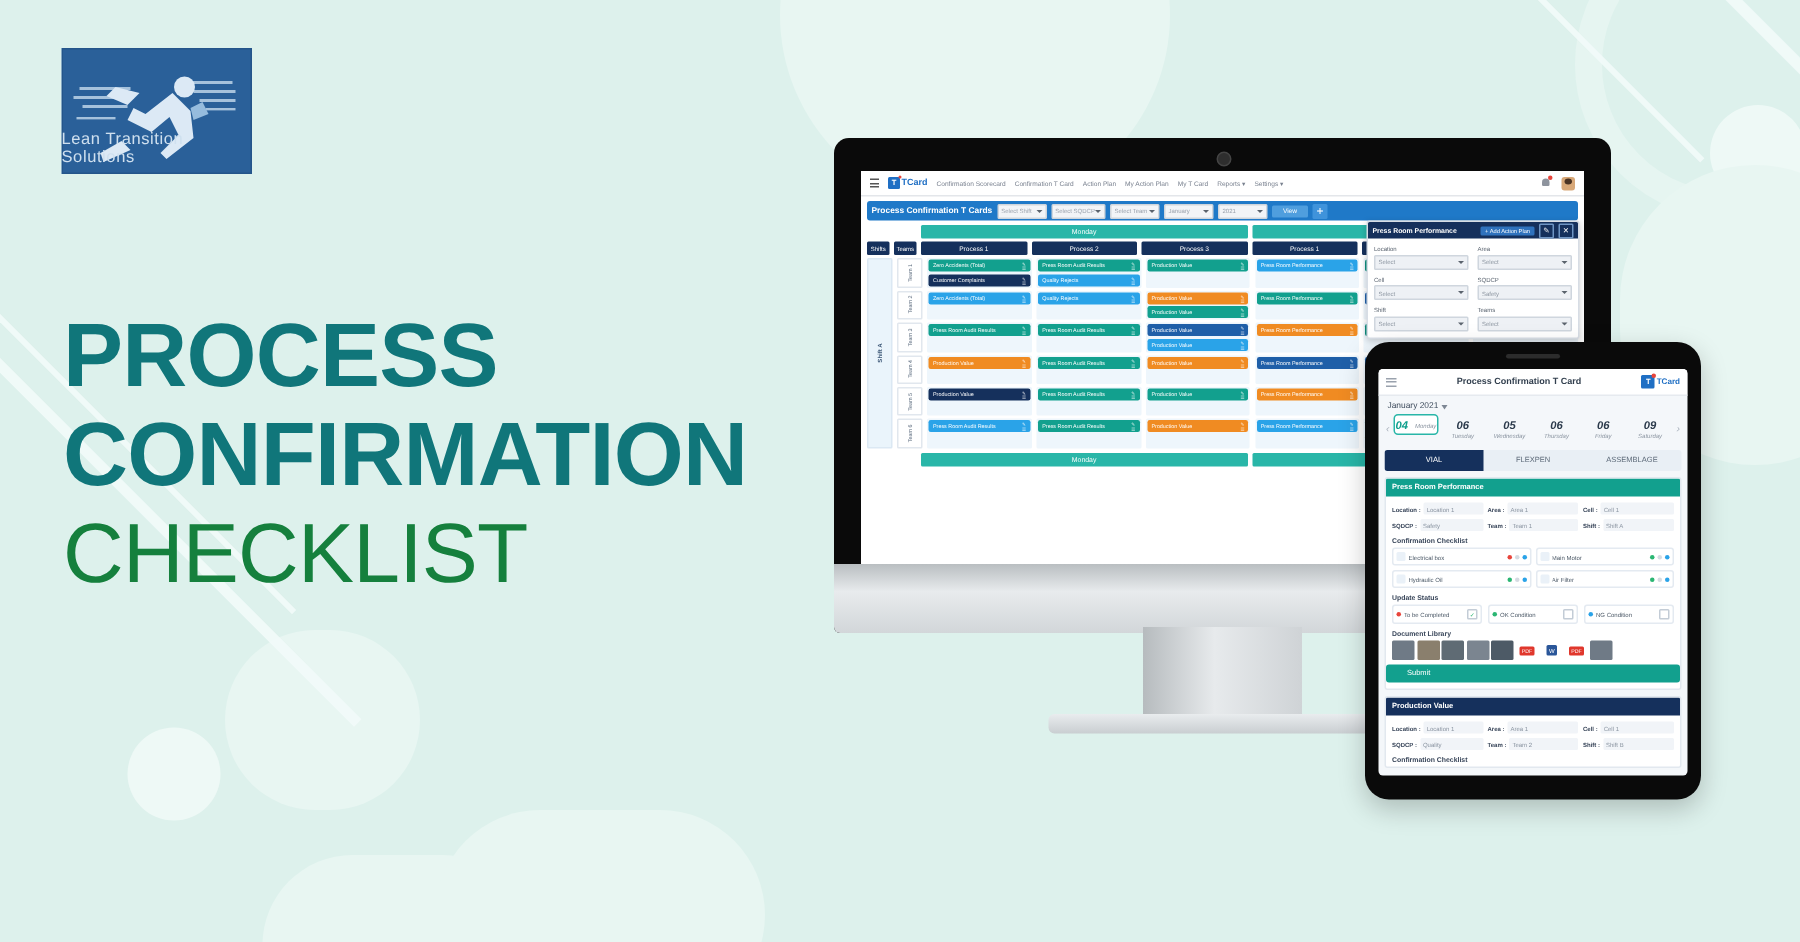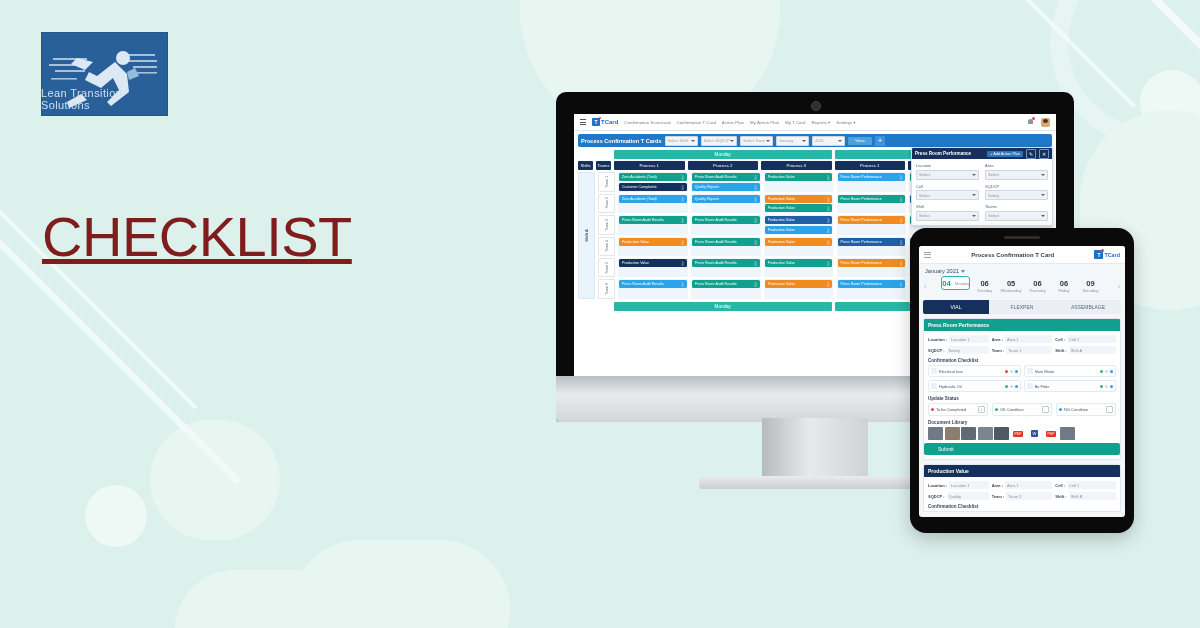--- a/index.html
+++ b/index.html
@@ -21,21 +21,21 @@
   .logo{position:absolute;left:41px;top:32px;width:127px;height:84px;background:#2a6099;
         box-shadow:0 0 0 1px #24558a inset;}
   .logo .runner{position:absolute;left:0;top:0;width:100%;height:100%;}
   .logo .logo-text{position:absolute;left:0;bottom:5px;width:100%;text-align:left;
         color:#cfe0ef;font-size:11px;letter-spacing:.4px;font-family:"Liberation Sans",sans-serif;}
 
   
   .headline{position:absolute;left:42px;top:204px;width:560px;}
   .headline .l1,.headline .l2{
      font-size:60px;line-height:66px;font-weight:bold;color:#10767a;letter-spacing:-.5px;}
-  .headline .l3{font-size:56px;line-height:66px;font-weight:normal;color:#7f1d1d;letter-spacing:-.5px;text-decoration:underline;}
+  .headline .l3{font-size:56px;line-height:66px;font-weight:normal;color:#15803d;letter-spacing:-.5px;}
 
   
   .monitor{position:absolute;left:556px;top:92px;width:518px;height:330px;}
   .monitor .bezel{position:absolute;inset:0;background:#0a0a0a;border-radius:10px 10px 4px 4px;}
   .monitor .cam{position:absolute;top:9px;left:50%;margin-left:-4px;width:8px;height:8px;border-radius:50%;
       background:#2e2e2e;border:1px solid #444;}
   .monitor .screen{position:absolute;left:18px;top:22px;right:18px;bottom:46px;background:#ffffff;overflow:hidden;}
   .monitor .neck{position:absolute;left:50%;margin-left:-53px;top:326px;width:106px;height:62px;
       background:linear-gradient(90deg,#b6bbbe,#e7eaec 45%,#cfd3d6);}
   .monitor .base{position:absolute;left:50%;margin-left:-116px;top:384px;width:232px;height:13px;border-radius:4px;
@@ -120,21 +120,21 @@
   .t-ham{width:7px;height:6px;display:flex;flex-direction:column;justify-content:space-between;}
   .t-ham i{display:block;height:1px;background:#9aa2ad;}
   .t-brand{display:flex;align-items:center;gap:1px;}
   .t-brandmark{width:9px;height:9px;background:#1f6fc4;border-radius:1px;color:#fff;font-size:5px;font-weight:bold;
        display:flex;align-items:center;justify-content:center;position:relative;}
   .t-brandmark:after{content:"";position:absolute;right:-1px;top:-1px;width:3px;height:3px;border-radius:50%;background:#e8453c;}
   .t-brandtext{font-size:5.4px;font-weight:bold;color:#1f6fc4;}
 
   .t-month{padding:4px 6px 2px;font-size:5.6px;color:#3c4a5b;display:flex;gap:2px;align-items:center;}
   .t-month .cv{width:0;height:0;border-left:2.5px solid transparent;border-right:2.5px solid transparent;border-top:3px solid #7d8794;}
-  .t-dates{display:flex;align-items:center;padding:0 4px 4px;gap:14px;}
+  .t-dates{display:flex;align-items:center;padding:0 4px 4px;gap:2px;font-style:italic;}
   .t-arrow{font-size:7px;color:#aab2bd;padding:0 1px;}
   .t-date{flex:1;text-align:center;padding:2px 0;border-radius:3px;border:1px solid transparent;}
   .t-date.sel{border-color:#29b6a8;background:#fff;}
   .t-date .d{font-size:7.5px;font-weight:bold;color:#2b3a4b;}
   .t-date.sel .d{color:#12a08e;}
   .t-date .w{font-size:4px;color:#8b95a1;}
   .t-tabs{display:flex;background:#e9eff5;margin:0 4px;border-radius:2px;overflow:hidden;}
   .t-tab{flex:1;text-align:center;font-size:5px;color:#5d6a79;padding:4px 0;}
   .t-tab.active{background:#15305c;color:#fff;}
 
@@ -206,20 +206,22 @@
         <path d="M40 62 L26 70 L28 76 L46 68 Z"></path>
       </g>
       <g fill="#96bcdd">
         <path d="M86 40 L94 36 L98 44 L88 48 Z"></path>
       </g>
     </svg>
     <div class="logo-text">Lean Transition Solutions</div>
   </div>
 
   <div class="headline">
+    <div class="l1">PROCESS</div>
+    <div class="l2">CONFIRMATION</div>
     <div class="l3">CHECKLIST</div>
   </div>
 
   <div class="monitor">
     <div class="bezel"></div>
     <div class="cam"></div>
     <div class="chinbar"></div>
     <div class="neck"></div>
     <div class="base"></div>
 

